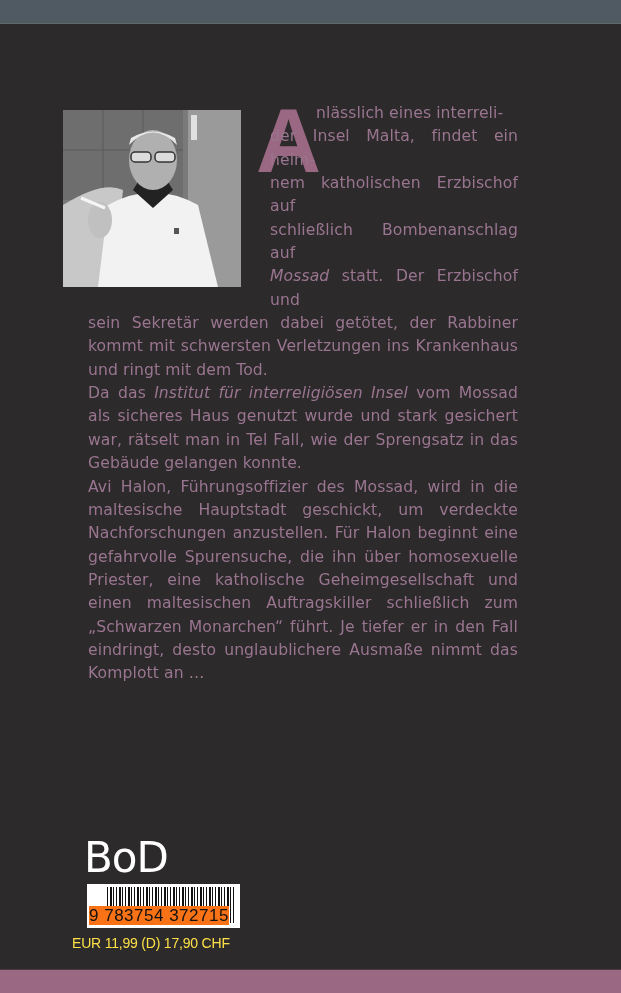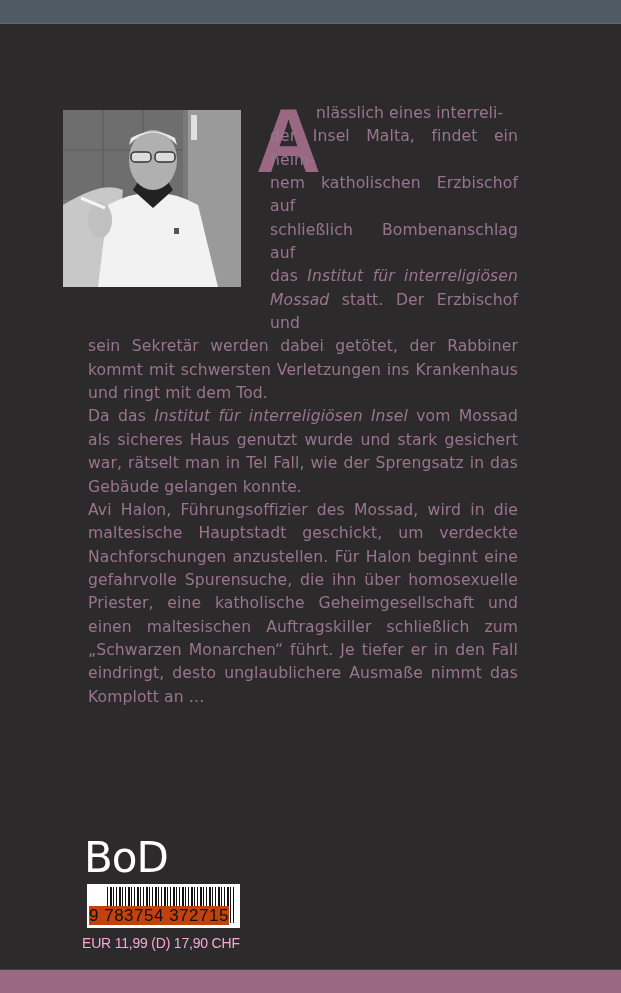--- a/index.html
+++ b/index.html
@@ -52,24 +52,24 @@
     background:repeating-linear-gradient(90deg,
       #111 0px,#111 1px,#fff 1px,#fff 3px,
       #111 3px,#111 5px,#fff 5px,#fff 6px,
       #111 6px,#111 7px,#fff 7px,#fff 9px);
   }
   .barcode .digits {
     position:absolute; left:2px; top:22px; width:150px;
     font-family:"Liberation Sans", sans-serif; font-size:17px; line-height:20px;
     color:#111; letter-spacing:0.5px; white-space:nowrap;
   }
-  .barcode .digits span { background:#c2410c;text-align:right; }
+  .barcode .digits span { background:#f97316;text-align:right; }
   .price {
-    position:absolute; left:82px; top:934px;
-    color:#f9a8d4; font-family:"Liberation Sans", sans-serif;
+    position:absolute; left:72px; top:934px;
+    color:#fde047; font-family:"Liberation Sans", sans-serif;
     font-size:14px; line-height:18px; letter-spacing:-0.2px;
   }
 </style>
 </head>
 <body>
 
 <div class="top-band"></div>
 
 <div class="photo">
   <svg viewBox="0 0 178 177">
@@ -94,21 +94,20 @@
 </div>
 
 <div class="dropcap">A</div>
 
 <div class="text-block">
   <p>
     <span class="indent-line">nlässlich eines interreli-</span>
     <span class="indent-line" style="padding-left:182px">der Insel Malta, findet ein heim-</span>
     <span class="indent-line" style="padding-left:182px">nem katholischen Erzbischof auf</span>
     <span class="indent-line" style="padding-left:182px">schließlich Bombenanschlag auf</span>
-    <span style="display:block;padding-left:182px;text-align:justify;text-align-last:justify"><span>das</span> <i>Institut für interreligiösen</i></span>
     <span style="display:block;padding-left:182px"><i>Mossad</i> statt. Der Erzbischof und</span>
     <span>sein Sekretär werden dabei getötet, der Rabbiner kommt mit schwersten Verletzungen ins Krankenhaus und ringt mit dem Tod.</span>
   </p>
   <p><span>Da das </span><i>Institut für interreligiösen Insel</i><span> vom Mossad als sicheres Haus genutzt wurde und stark gesichert war, rätselt man in Tel Fall, wie der Sprengsatz in das Gebäude gelangen konnte.</span></p>
   <p>Avi Halon, Führungsoffizier des Mossad, wird in die maltesische Hauptstadt geschickt, um verdeckte Nachforschungen anzustellen. Für Halon beginnt eine gefahrvolle Spurensuche, die ihn über homosexuelle Priester, eine katholische Geheimgesellschaft und einen maltesischen Auftragskiller schließlich zum „Schwarzen Monarchen“ führt. Je tiefer er in den Fall eindringt, desto unglaublichere Ausmaße nimmt das Komplott an …</p>
 </div>
 
 <div class="bod-logo">BoD</div>
 
 <div class="barcode">

